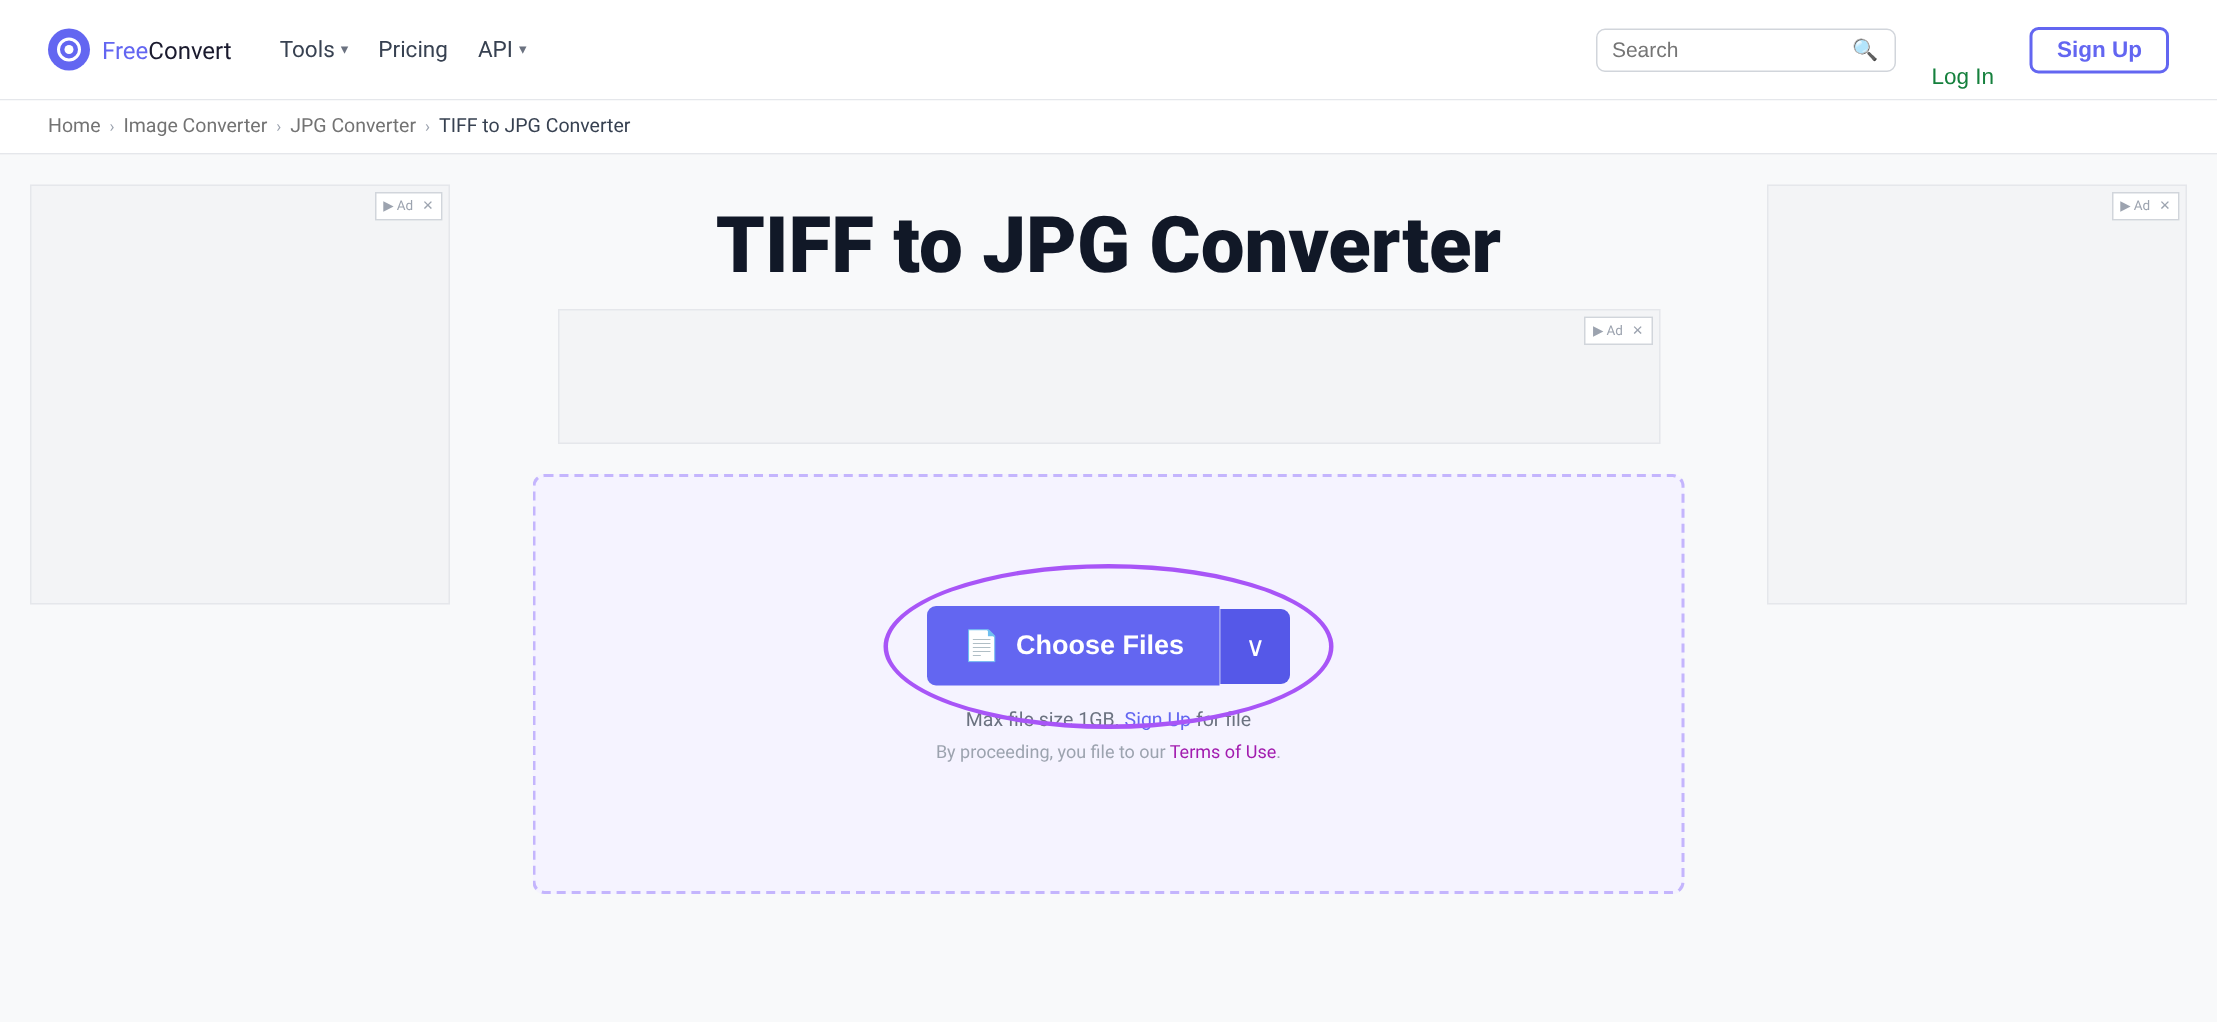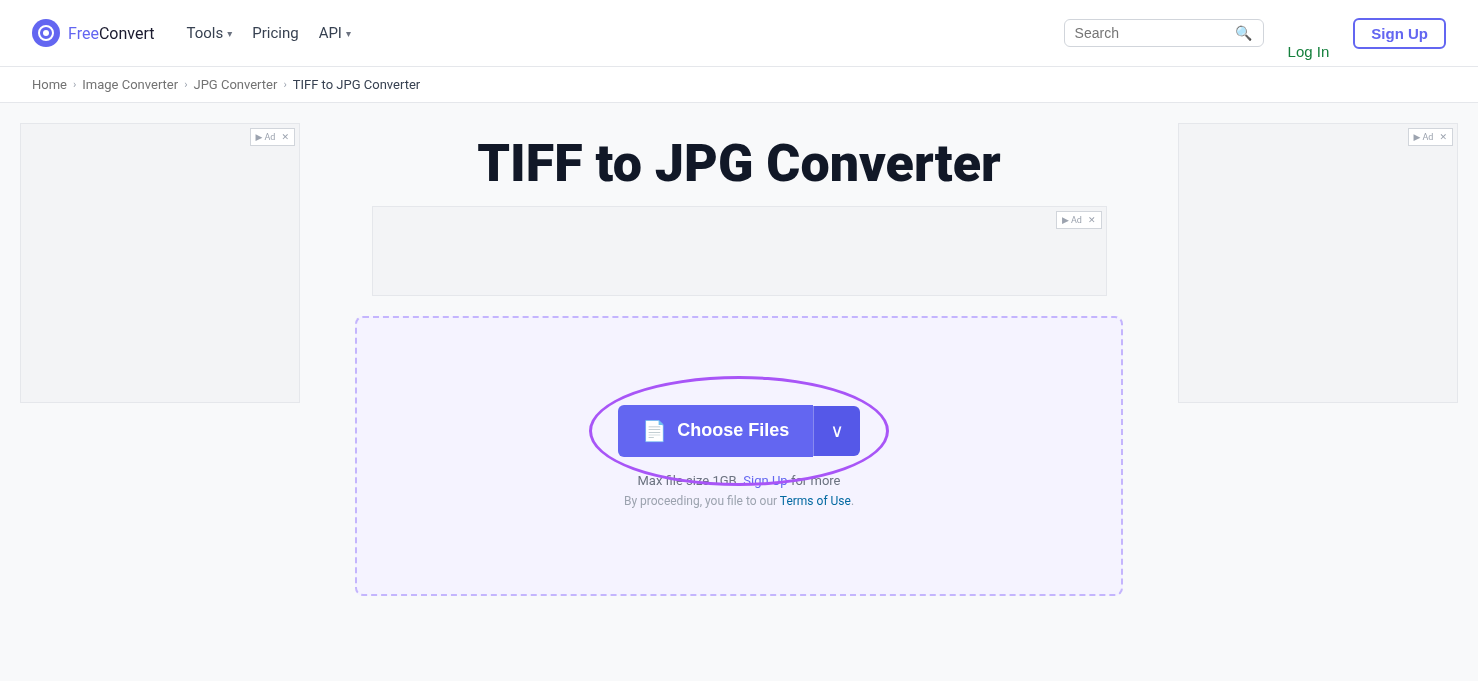--- a/index.html
+++ b/index.html
@@ -266,21 +266,21 @@
       text-decoration: none;
     }
 
     .upload-terms {
       font-size: 12px;
       color: #9ca3af;
       text-align: center;
       margin-top: 6px;
     }
     .upload-terms a {
-      color: #0369a1;
+      color: #a21caf;
       text-decoration: none;
     }
 
     .file-icon {
       font-size: 20px;
     }
   </style>
 </head>
 <body>
 
@@ -366,21 +366,21 @@
           <span>Choose Files</span>
         </button>
         <button class="choose-files-dropdown">
           <span>∨</span>
         </button>
       </div>
 
       <p class="upload-info">
         <span>Max file size 1GB.</span>
         <a href="#">Sign Up</a>
-        <span> for more</span>
+        <span> for file</span>
       </p>
       <p class="upload-terms">
         <span>By proceeding, you file to our </span><a href="#">Terms of Use</a><span>.</span>
       </p>
 
     </div>
 
   </main>
 
   <aside class="sidebar-right">

